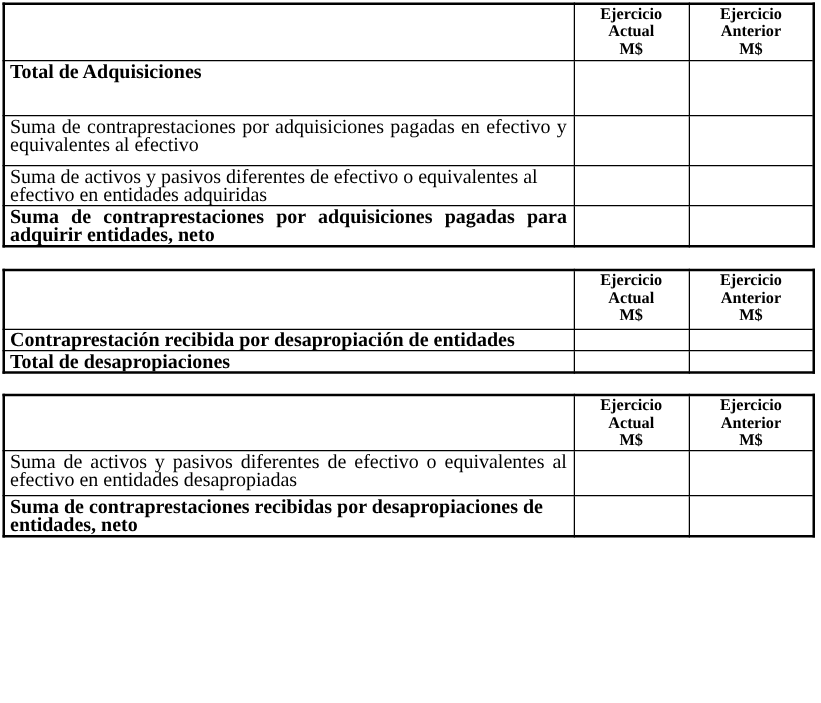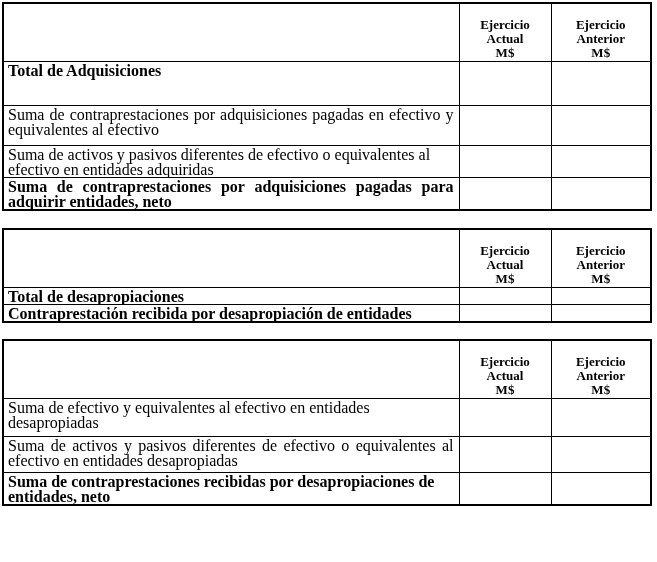--- a/index.html
+++ b/index.html
@@ -32,21 +32,21 @@
   col.c-label { width: 456px; }
   col.c-actual { width: 92px; }
   col.c-anterior { width: 100px; }
 
   .header-cell {
     font-weight: bold;
     font-size: 13px;
     line-height: 14px;
     text-align: center;
     vertical-align: top;
-    padding-top: 14px;
+    padding-top: 0;
   }
   .header-line { display: block; }
   .corner-cell { border: 1px solid #000; }
 
   .label-cell {
     font-size: 16px;
     line-height: 15px;
     text-align: left;
     vertical-align: top;
     padding: 1px 5px 0 4px;
@@ -127,26 +127,26 @@
       <span class="header-line">Actual</span>
       <span class="header-line">M$</span>
     </th>
     <th class="header-cell">
       <span class="header-line">Ejercicio</span>
       <span class="header-line">Anterior</span>
       <span class="header-line">M$</span>
     </th>
   </tr>
   <tr class="r17">
-    <td class="label-cell bold">Total de desapropiaciones</td>
+    <td class="label-cell bold">Contraprestación recibida por desapropiación de entidades</td>
     <td class="value-cell"></td>
     <td class="value-cell"></td>
   </tr>
   <tr class="r17">
-    <td class="label-cell bold">Contraprestación recibida por desapropiación de entidades</td>
+    <td class="label-cell bold">Total de desapropiaciones</td>
     <td class="value-cell"></td>
     <td class="value-cell"></td>
   </tr>
 </tbody>
   </table>
 
 <table class="fin-table" id="table-desapropiaciones-detalle">
   <colgroup>
       <col class="c-label">
       <col class="c-actual">
@@ -159,25 +159,20 @@
       <span class="header-line">Ejercicio</span>
       <span class="header-line">Actual</span>
       <span class="header-line">M$</span>
     </th>
     <th class="header-cell">
       <span class="header-line">Ejercicio</span>
       <span class="header-line">Anterior</span>
       <span class="header-line">M$</span>
     </th>
   </tr>
-  <tr class="r40">
-    <td class="label-cell">Suma de efectivo y equivalentes al efectivo en entidades desapropiadas</td>
-    <td class="value-cell"></td>
-    <td class="value-cell"></td>
-  </tr>
   <tr class="r38">
     <td class="label-cell justify">Suma de activos y pasivos diferentes de efectivo o equivalentes al efectivo en entidades desapropiadas</td>
     <td class="value-cell"></td>
     <td class="value-cell"></td>
   </tr>
   <tr class="r37">
     <td class="label-cell bold">Suma de contraprestaciones recibidas por desapropiaciones de entidades, neto</td>
     <td class="value-cell"></td>
     <td class="value-cell"></td>
   </tr>

